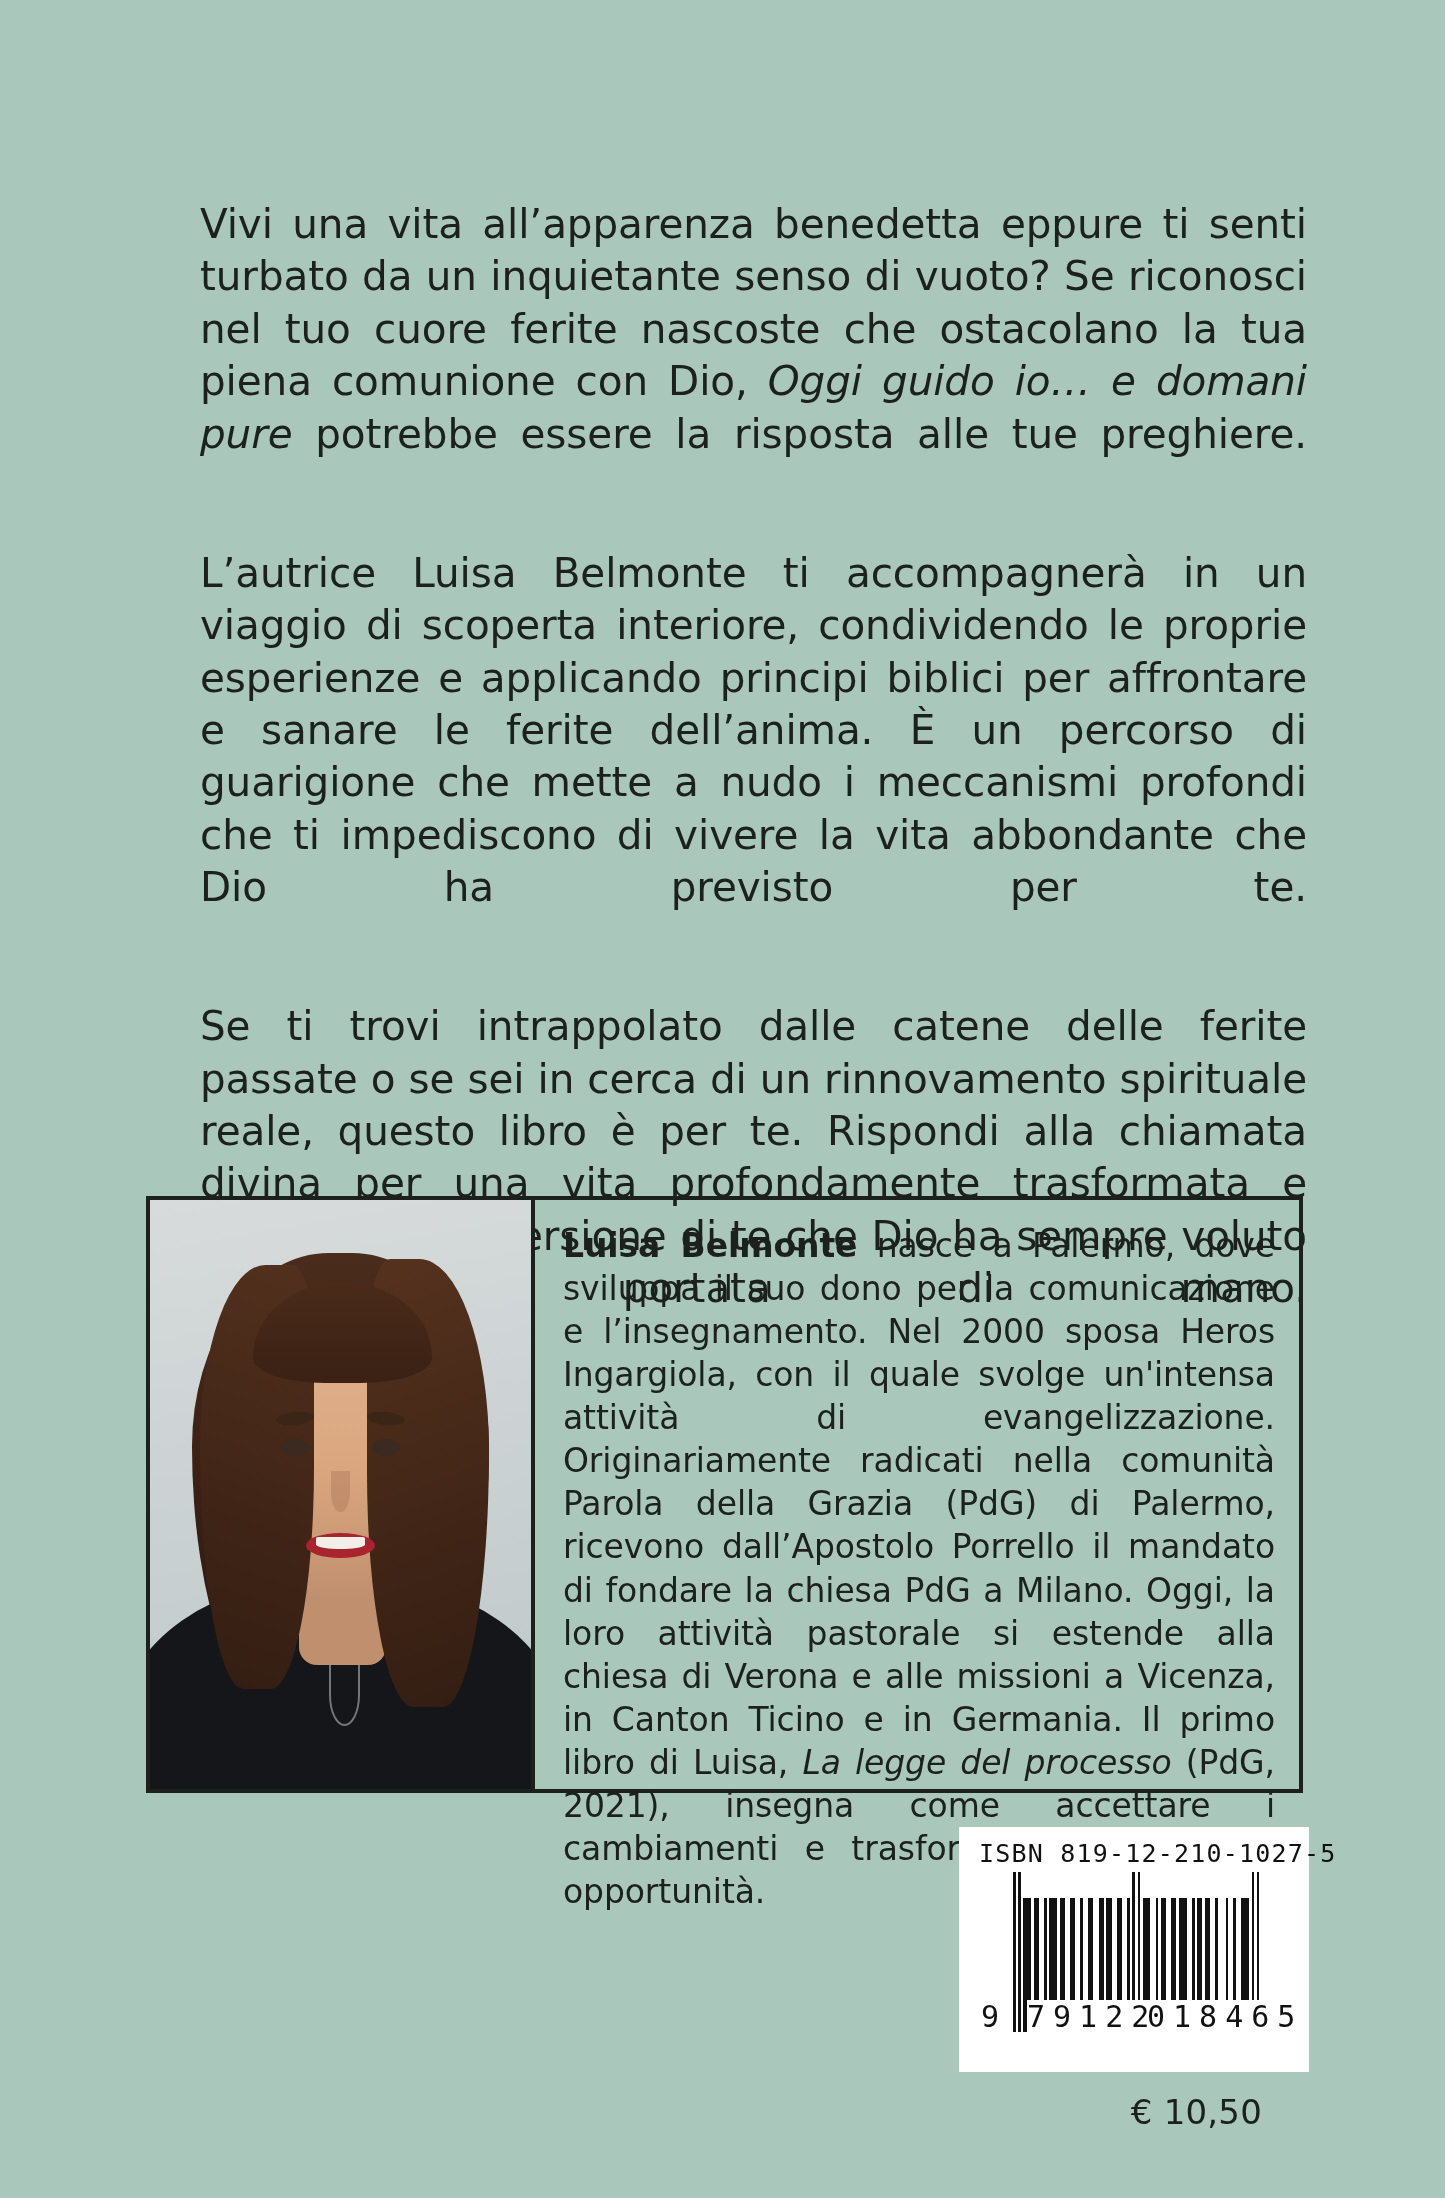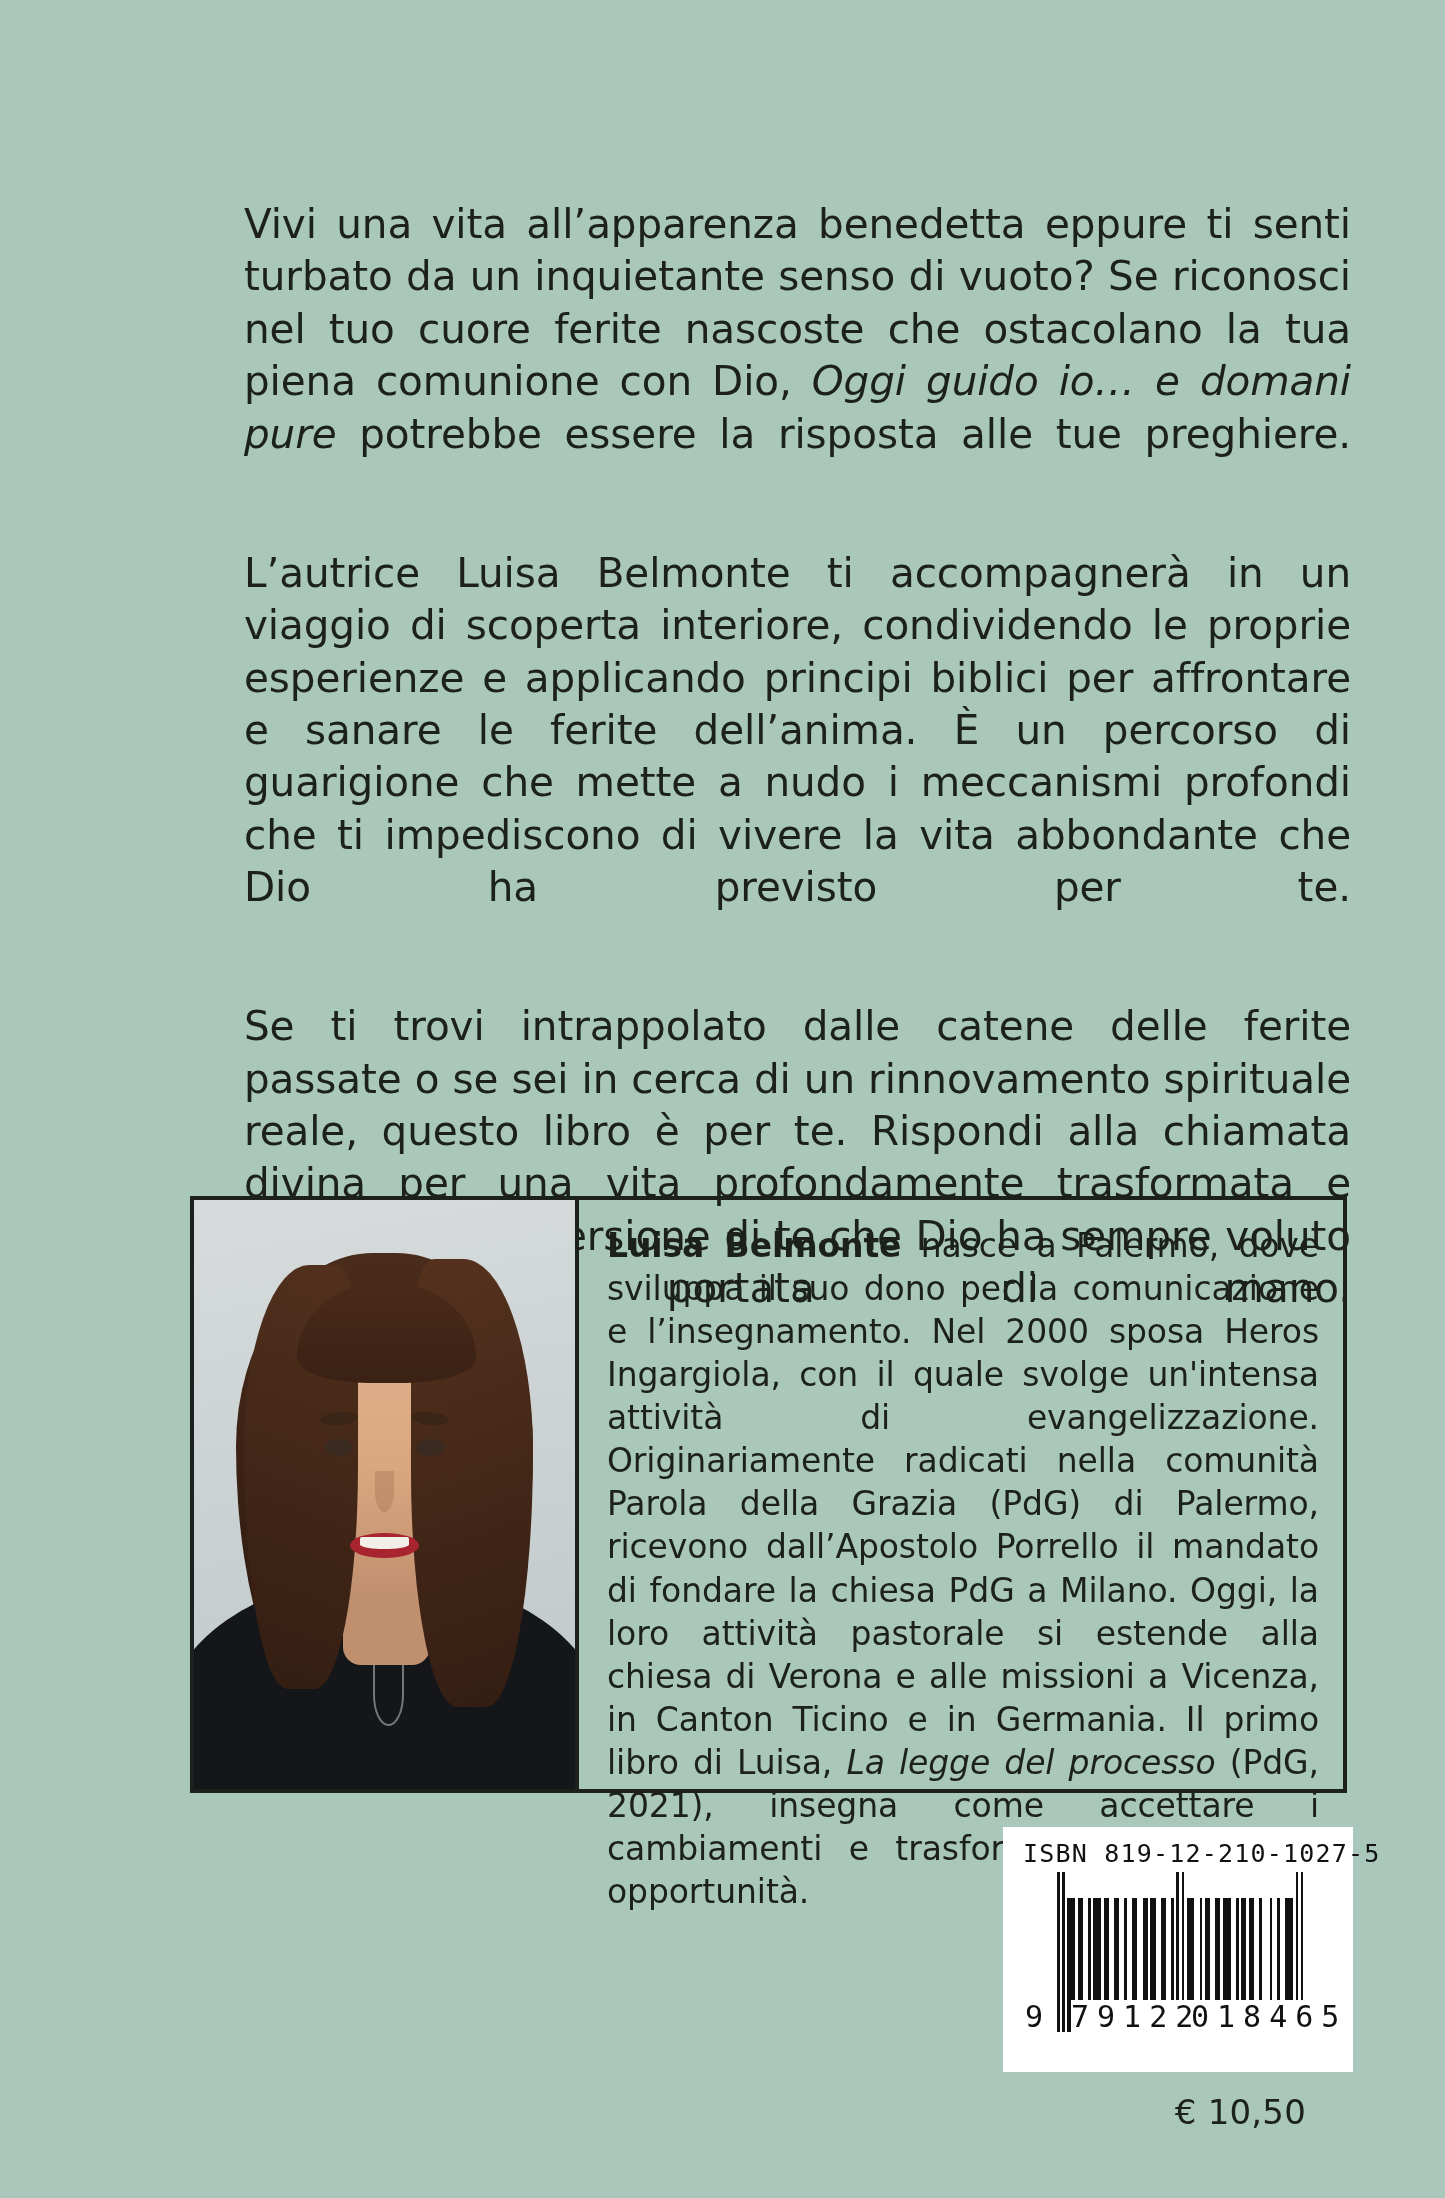--- a/index.html
+++ b/index.html
@@ -15,21 +15,20 @@
     overflow: hidden;
     position: relative;
   }
 
   .page {
     position: absolute;
     left: 0; top: 0;
     width: 1396px;
     height: 2198px;
     background: #a9c8bb;
-    margin-left: 44px;
   }
 
   
   .blurb {
     position: absolute;
     left: 200px;
     top: 198px;
     width: 1107px;
   }
   .blurb p {

